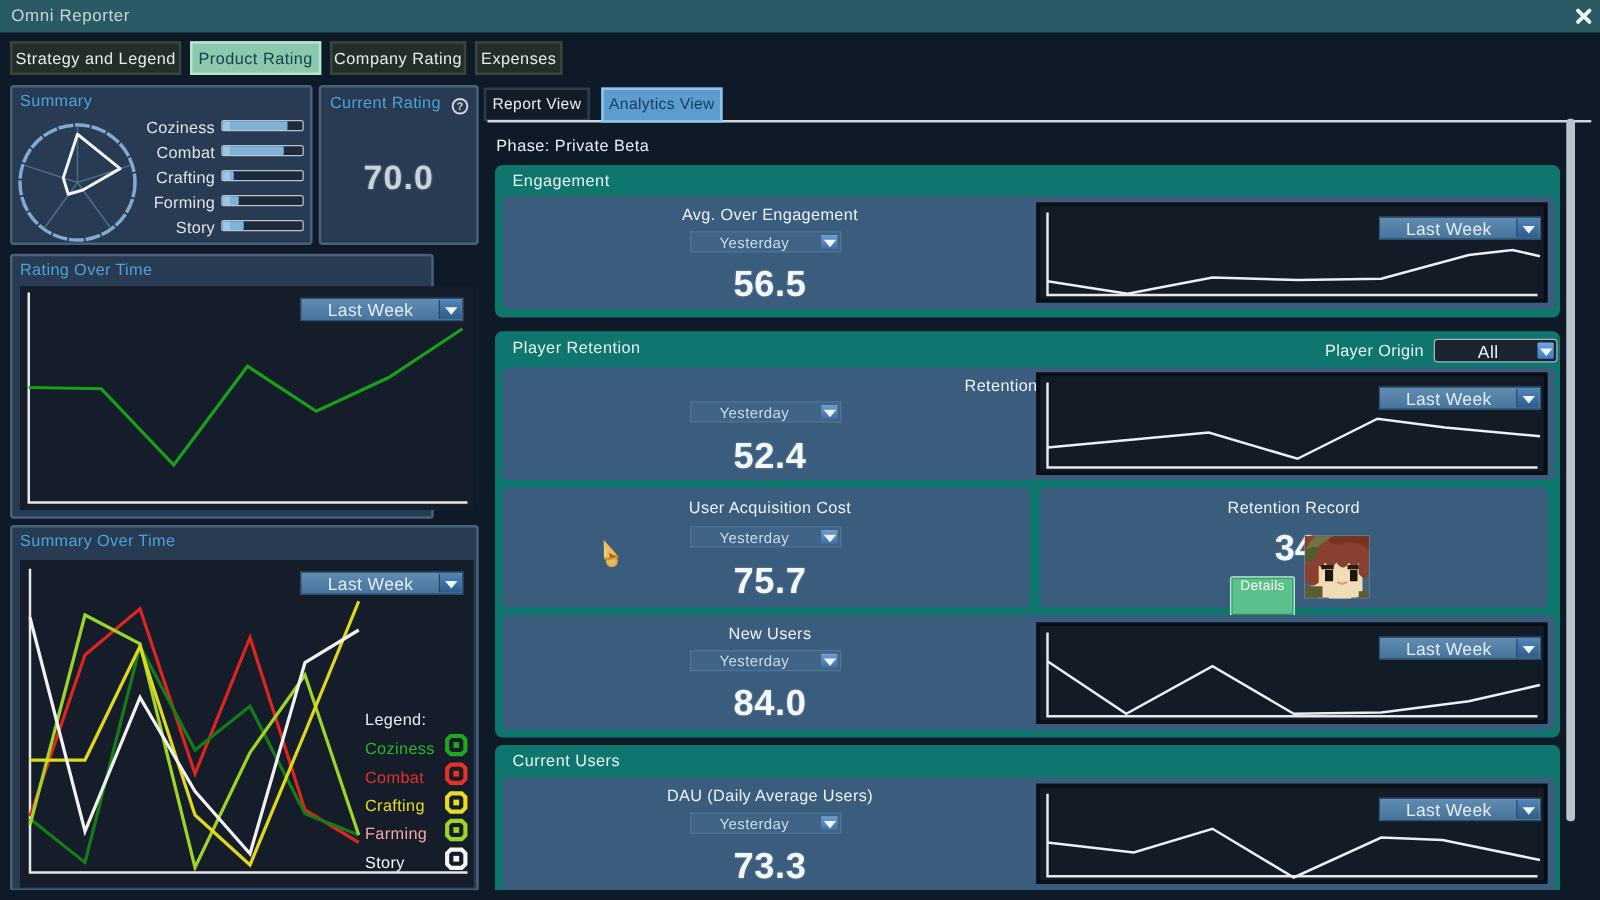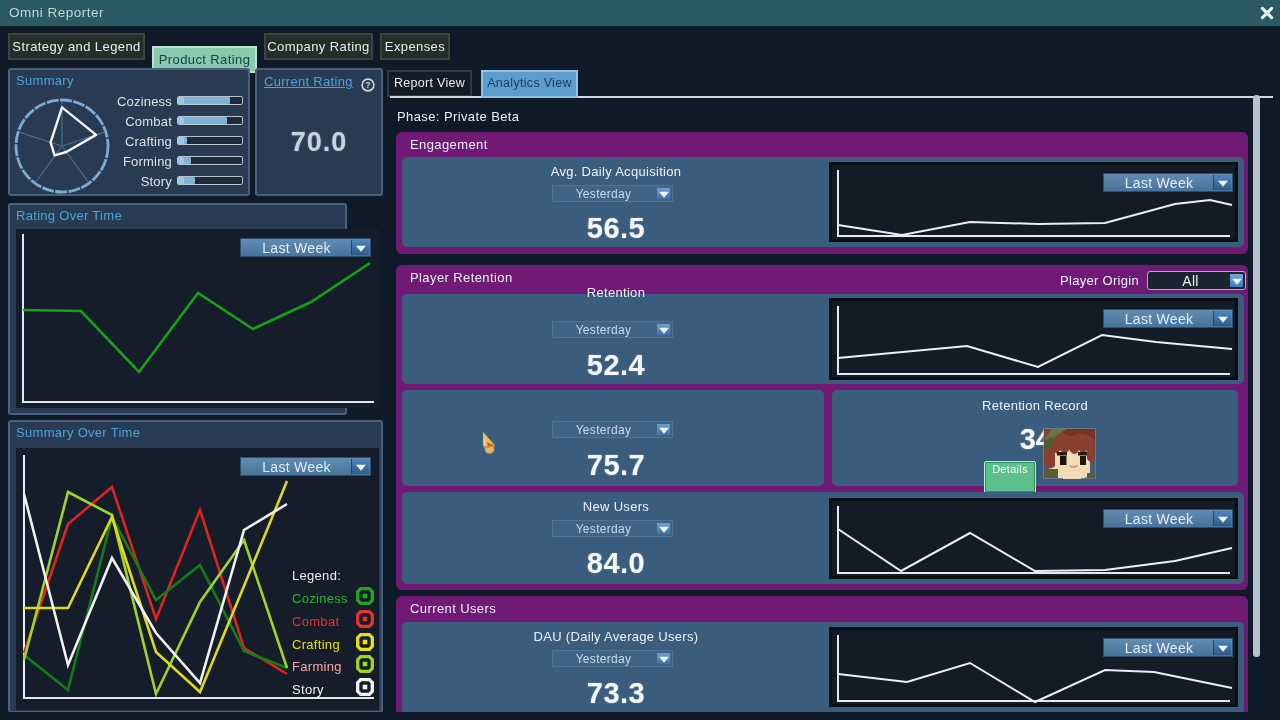--- a/index.html
+++ b/index.html
@@ -6,21 +6,21 @@
 html,body { width:1280px; height:720px; overflow:hidden; }
 body { background:#0e1a27; font-family:"Liberation Sans", sans-serif; position:relative; }
 .abs { position:absolute; }
 
 
 #titlebar { left:0; top:0; width:1280px; height:26px; background:#2a5a63; color:#c9d6d9; font-size:13.5px; letter-spacing:.5px; line-height:25px; padding-left:9px; }
 #closex { left:1260px; top:6px; width:14px; height:14px; }
 
 
 .toptab { top:33px; height:27px; background:#232d29; border:2px solid #3a453e; color:#e7eee9; font-size:13px; letter-spacing:.4px; text-align:center; line-height:23px; white-space:nowrap; }
-.toptab.active { background:#8bc8ad; border-color:#b8e4cd; color:#15424a;margin-top:13px; }
+.toptab.active { background:#8bc8ad; border-color:#b8e4cd; color:#15424a; }
 
 
 .lpanel { background:#293b52; border:2px solid #4a607b; border-radius:3px; }
 .plabel { position:absolute; color:#4aa4d9; font-size:13px; letter-spacing:.3px; }
 .chartbg { position:absolute; background:#141d29; }
 
 
 .sbarlab { position:absolute; color:#dde4e8; font-size:13px; letter-spacing:.2px; text-align:right; width:72px; }
 .sbar { position:absolute; width:66px; height:9px; border:1px solid #b9c4cd; border-radius:2px; background:#1c2a3a; }
 .sbar i { display:block; height:100%; background:linear-gradient(90deg,#9cc6e4 0 6px,#7fb2d9 6px); border-radius:1px; }
@@ -35,21 +35,21 @@
 .dd-y .arr { position:absolute; right:2px; top:2px; bottom:2px; width:13px; background:linear-gradient(#6f9fd0,#3f6ea8); }
 .tri { position:absolute; left:50%; top:50%; transform:translate(-50%,-38%); width:0; height:0; border-left:5px solid transparent; border-right:5px solid transparent; border-top:6px solid #eef5fb; }
 .dd .txt { transform:translateX(-9px); }
 
 
 .rtab { top:70px; height:27px; font-size:12.5px; letter-spacing:.3px; text-align:center; line-height:23px; }
 #tab-report { left:387px; width:85px; background:#131c26; border:2px solid #2e3c49; color:#e8eef4; }
 #tab-analytics { left:481px; width:97px; height:28px; background:#5c9cce; border:2px solid #8fc4e8; color:#173c5e; z-index:2; }
 #tabline { left:390px; top:96px; width:883px; height:2px; background:#cfd6dc; }
 
-.section { position:absolute; left:396px; width:852px; background:#701a75; border-radius:6px; }
+.section { position:absolute; left:396px; width:852px; background:#0f766e; border-radius:6px; }
 .shead { position:absolute; left:14px; top:5px; color:#e9f1f7; font-size:13px; letter-spacing:.4px; }
 .card { position:absolute; background:#3a5c7d; border-radius:5px; }
 .ctitle { position:absolute; left:6px; width:428px; text-align:center; color:#edf3f8; font-size:13px; letter-spacing:.3px; }
 .bignum { position:absolute; left:6px; width:428px; text-align:center; color:#f4f8fb; font-size:29px; font-weight:bold; letter-spacing:.5px; text-shadow:0 0 2px rgba(190,210,230,.5); }
 .cbox { position:absolute; background:#131b26; border:3px solid #0a0f15; }
 .cbox svg { position:absolute; left:0; top:0; }
 
 #scrollthumb { left:1253px; top:95px; width:7px; height:562px; background:#b9c3cd; border-radius:3px; }
 .leg { position:absolute; left:276px; font-size:13px; letter-spacing:.3px; }
 #detailsbtn { background:#5cc08d; border:1px solid #bdeed4; box-shadow:inset 0 0 0 1px #2e8f5e; border-radius:2px; color:#f6fcf8; font-size:11px; text-align:center; line-height:15px; letter-spacing:.3px; }
@@ -96,21 +96,21 @@
     </div>
   <div class="sbar" style="left:167px; top:86px;">
       <i style="width:21%"></i>
     </div>
   <div class="sbar" style="left:167px; top:106px;">
       <i style="width:26%"></i>
     </div>
 </div>
 
 <div class="abs lpanel" style="left:255px; top:68px; width:128px; height:128px;">
-  <div class="plabel" style="left:7px; top:4px; font-size:13px;text-decoration:underline;">Current Rating</div>
+  <div class="plabel" style="left:7px; top:4px; font-size:13px;">Current Rating</div>
   <svg class="abs" style="left:104px; top:8px;" width="14" height="14" viewBox="0 0 15 15">
     <circle cx="7.5" cy="7.5" r="6.3" fill="none" stroke="#d0d8de" stroke-width="1.7"></circle>
     <text x="7.5" y="11" text-anchor="middle" font-size="9.5" font-weight="bold" fill="#d0d8de" font-family="Liberation Sans">?</text>
   </svg>
   <div class="abs" style="left:0; top:57px; width:100%; text-align:center; color:#c9d3dc; font-size:27px; font-weight:bold; letter-spacing:1px; text-shadow:0 0 2px rgba(160,180,200,.6);">70.0</div>
 </div>
 
 <div class="abs lpanel" style="left:8px; top:203px; width:339px; height:212px;">
   <div class="plabel" style="left:6px; top:3px;">Rating Over Time</div>
   <div class="chartbg" style="left:6px; top:24px; width:363px; height:179px;">
@@ -176,21 +176,21 @@
 </div>
 
 <div class="abs rtab" id="tab-report">Report View</div>
 <div class="abs rtab" id="tab-analytics">Analytics View</div>
 <div class="abs" id="tabline"></div>
 <div class="abs" style="left:397px; top:109px; color:#e9eff5; font-size:13px; letter-spacing:.4px;">Phase: Private Beta</div>
 
 <div class="section" style="top:132px; height:122px;">
   <div class="shead">Engagement</div>
   <div class="card" style="left:6px; top:25px; width:842px; height:90px;"></div>
-  <div class="ctitle" style="top:32px;">Avg. Daily Acquisition</div>
+  <div class="ctitle" style="top:32px;">Avg. Over Engagement</div>
   <div class="dd dd-y" style="left:156px; top:53px; width:121px; height:17px;">
       <span class="txt">Yesterday</span>
       <span class="arr">
         <span class="tri"></span>
       </span>
     </div>
   <div class="bignum" style="top:80px;">56.5</div>
   <div class="cbox" style="left:433px; top:30px; width:409px; height:80px;">
     <svg width="403" height="74" viewBox="0 0 403 74">
       <path d="M6 5 L6 71 L398 71" fill="none" stroke="#e6e9ec" stroke-width="2"></path>
@@ -209,21 +209,21 @@
   <div class="shead">Player Retention</div>
   <div class="abs" style="left:664px; top:8px; color:#e9f1f7; font-size:13px; letter-spacing:.3px;">Player Origin</div>
   <div class="dd dd-d" style="left:751px; top:6px; width:99px; height:19px;">
       <span class="txt" style="transform:translateX(-6px);">All</span>
       <span class="arr">
         <span class="tri"></span>
       </span>
     </div>
 
   <div class="card" style="left:6px; top:29px; width:842px; height:90px;"></div>
-  <div class="ctitle" style="top:20px;">Retention</div>
+  <div class="ctitle" style="top:36px;text-align:right;">Retention</div>
   <div class="dd dd-y" style="left:156px; top:56px; width:121px; height:17px;">
       <span class="txt">Yesterday</span>
       <span class="arr">
         <span class="tri"></span>
       </span>
     </div>
   <div class="bignum" style="top:84px;">52.4</div>
   <div class="cbox" style="left:433px; top:33px; width:409px; height:82px;">
     <svg width="403" height="76" viewBox="0 0 403 76">
       <path d="M6 5 L6 73 L398 73" fill="none" stroke="#e6e9ec" stroke-width="2"></path>
@@ -231,20 +231,21 @@
     </svg>
     <div class="dd dd-l" style="right:2px; top:8px; width:130px; height:19px;">
         <span class="txt">Last Week</span>
         <span class="arr">
           <span class="tri"></span>
         </span>
       </div>
   </div>
 
   <div class="card" style="left:6px; top:125px; width:422px; height:96px;"></div>
+  <div class="ctitle" style="top:133px;">User Acquisition Cost</div>
   <div class="dd dd-y" style="left:156px; top:156px; width:121px; height:17px;">
       <span class="txt">Yesterday</span>
       <span class="arr">
         <span class="tri"></span>
       </span>
     </div>
   <div class="bignum" style="top:184px;">75.7</div>
 
   <div class="card" style="left:436px; top:125px; width:406px; height:96px;"></div>
   <div class="ctitle" style="left:436px; top:133px; width:406px;">Retention Record</div>

